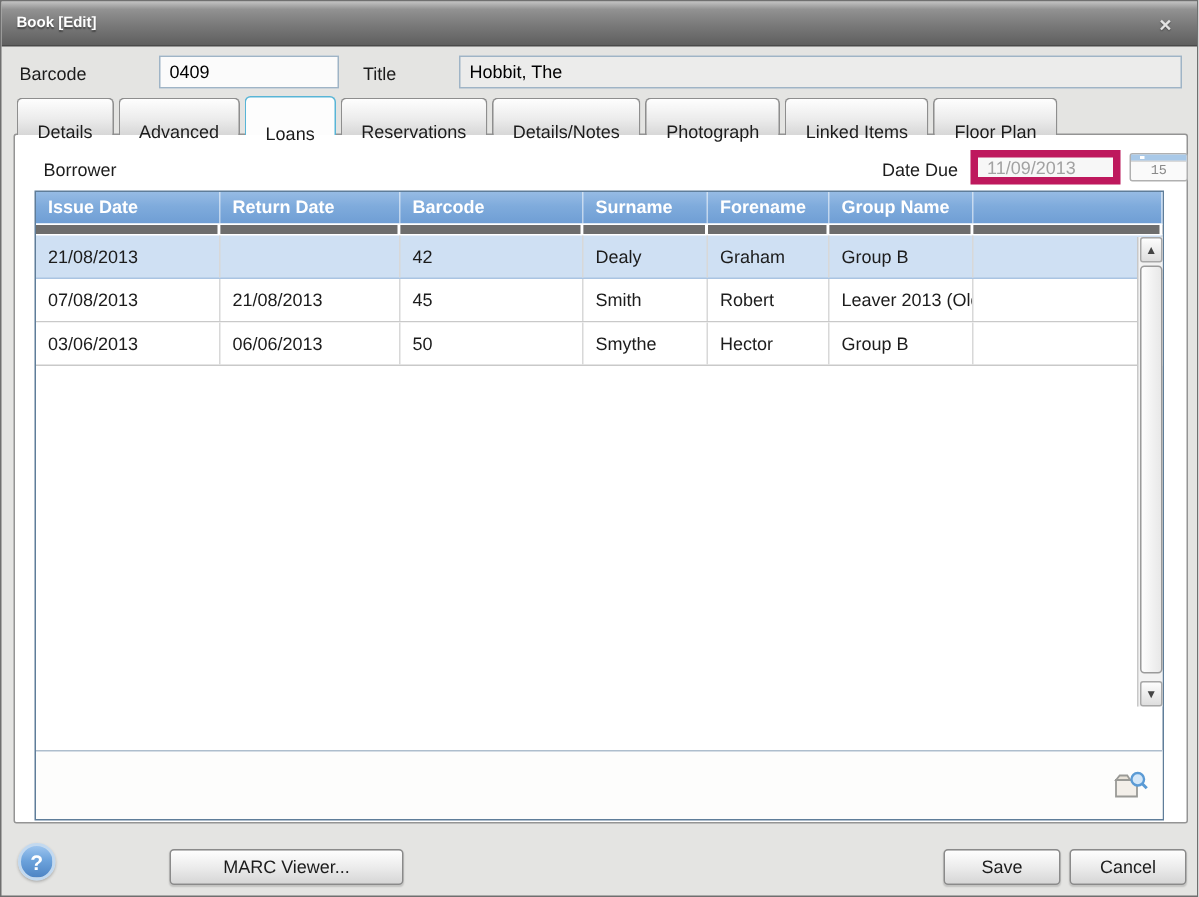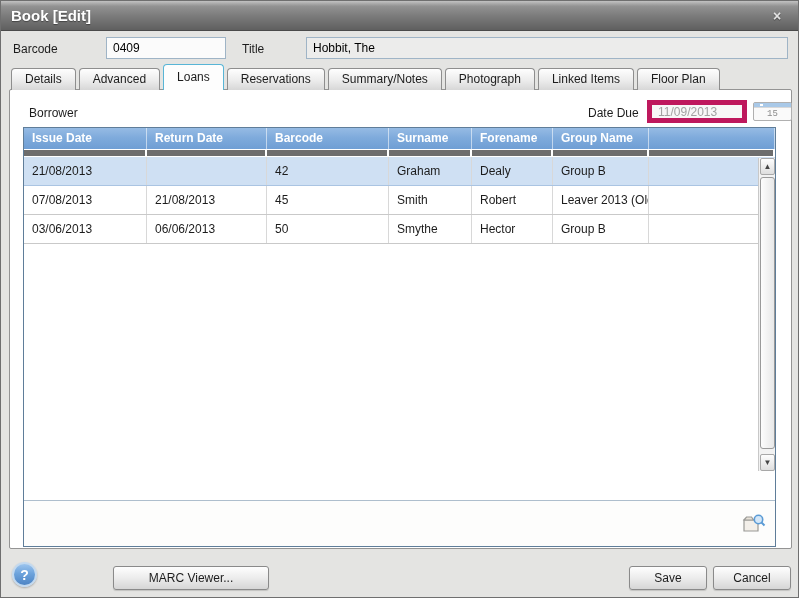--- a/index.html
+++ b/index.html
@@ -6,41 +6,41 @@
   html,body { width:799px; height:598px; }
   body { font-family:"Liberation Sans", sans-serif; font-size:12px; color:#1c1c1c; }
 
   .dialog { position:relative; width:799px; height:598px; background:#e4e4e2;
             border:1px solid #6f6f6f; overflow:hidden; }
 
   
   .titlebar { position:absolute; left:0; top:0; width:100%; height:30px;
               background:linear-gradient(180deg,#c2c2c2 0%,#929292 18%,#7c7c7c 50%,#5f5f5f 100%);
               border-bottom:1px solid #4a4a4a; display:flex; align-items:center; }
-  .titlebar .title { color:#fff; font-weight:bold; font-size:15px; padding-left:10px;
+  .titlebar .title { color:#fff; font-weight:bold; font-size:10px; padding-left:10px;
                      text-shadow:0 1px 1px rgba(0,0,0,.4); }
   .close-btn { position:absolute; right:12px; top:7px; width:18px; height:16px;
                color:#e3e3e3; font-weight:bold; font-size:14px; line-height:16px;
                text-align:center; cursor:default; text-shadow:0 1px 1px rgba(0,0,0,.4); }
 
   
   .label { color:#1c1c1c; }
   .lbl-barcode { position:absolute; left:12px; top:41px; }
   .inp-barcode { position:absolute; left:105px; top:36px; width:120px; height:22px;
                  background:#fbfbfb; border:1px solid #9fb4c6; padding:0 6px;
                  font:12px "Liberation Sans",sans-serif; }
   .lbl-title { position:absolute; left:241px; top:41px; }
   .inp-title { position:absolute; left:305px; top:36px; width:482px; height:22px;
                background:#ececeb; border:1px solid #9fb4c6; padding:0 6px;
                font:12px "Liberation Sans",sans-serif; }
 
   
   .tabs { position:absolute; left:10px; top:64px; height:25px; display:flex;
           align-items:flex-end; gap:3px; z-index:3; }
-  .tab { height:22px; line-height:21px; padding:0 13px; border:1px solid #8e8e8e;
+  .tab { height:22px; line-height:21px; padding:12px 13px; border:1px solid #8e8e8e;
          border-bottom:none; border-radius:4px 4px 0 0;
          background:linear-gradient(180deg,#fefefe 0%,#ececec 55%,#d7d7d7 100%);
          cursor:default; white-space:nowrap; }
   .tab.active { height:26px; line-height:25px; background:#fdfdfd;
                 border:1px solid #58b5d6; border-bottom:none; position:relative; z-index:4; }
 
   
   .panel { position:absolute; left:8px; top:88px; width:783px; height:460px;
            background:#ffffff; border:1px solid #949494; border-radius:2px; z-index:2; }
 
@@ -116,21 +116,21 @@
   <span class="label lbl-barcode">Barcode</span>
   <input class="inp-barcode" value="0409" style="">
   <span class="label lbl-title">Title</span>
   <input class="inp-title" value="Hobbit, The" style="">
 
   <div class="tabs">
     <div class="tab">Details</div>
     <div class="tab">Advanced</div>
     <div class="tab active">Loans</div>
     <div class="tab">Reservations</div>
-    <div class="tab">Summary/Notes</div>
+    <div class="tab">Details/Notes</div>
     <div class="tab">Photograph</div>
     <div class="tab">Linked Items</div>
     <div class="tab">Floor Plan</div>
   </div>
 
   <div class="panel">
 
     <span class="label lbl-borrower">Borrower</span>
     <span class="label lbl-datedue">Date Due</span>
     <input class="inp-datedue" value="11/09/2013" style="">
@@ -158,22 +158,22 @@
           <div class="scell"></div>
         <div class="scell"></div>
           <div class="scell"></div>
         <div class="scell"></div>
       </div>
 
       <div class="grow gcols selected">
         <div class="cell">21/08/2013</div>
         <div class="cell"></div>
         <div class="cell">42</div>
+        <div class="cell">Dealy</div>
         <div class="cell">Graham</div>
-        <div class="cell">Dealy</div>
         <div class="cell">Group B</div>
         <div class="cell"></div>
       </div>
 
       <div class="grow gcols">
         <div class="cell">07/08/2013</div>
         <div class="cell">21/08/2013</div>
         <div class="cell">45</div>
         <div class="cell">Smith</div>
         <div class="cell">Robert</div>

